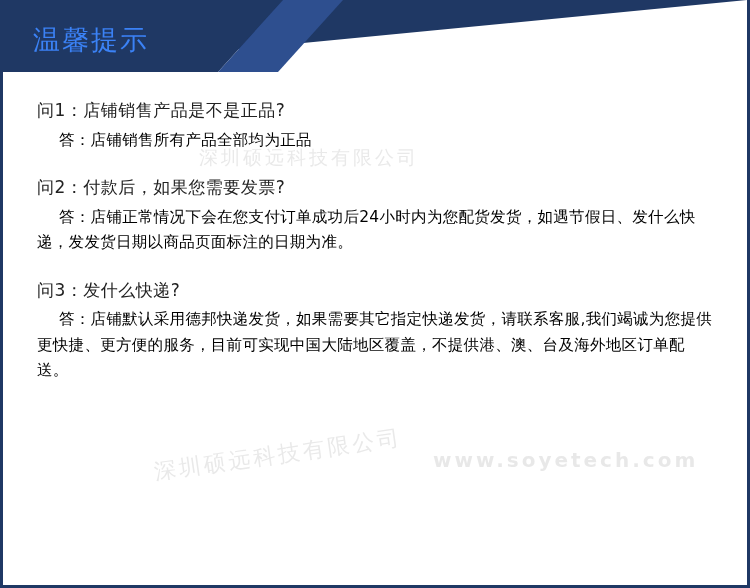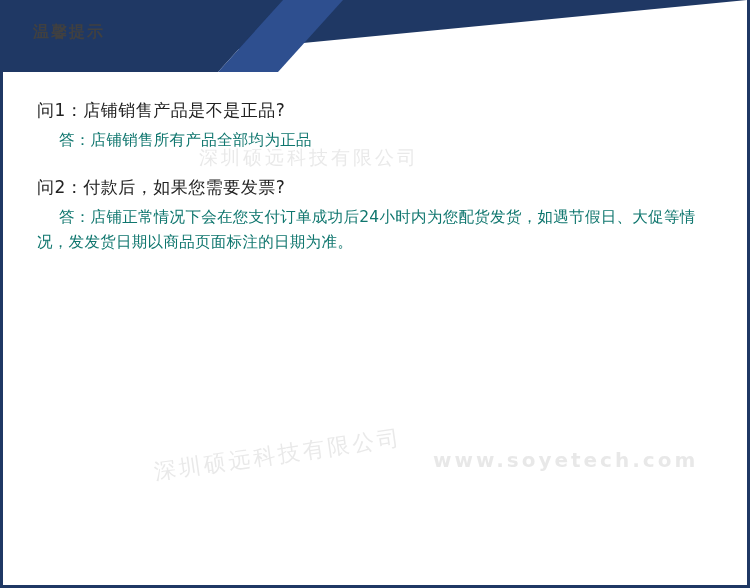--- a/index.html
+++ b/index.html
@@ -56,42 +56,42 @@
     top: 0;
     width: 100%;
     height: 72px;
     background: #2e4f8f;
     clip-path: polygon(280px 0, 340px 0, 275px 100%, 215px 100%);
   }
   .header-title {
     position: absolute;
     left: 30px;
     top: 22px;
-    color: #404040;
-    font-size: 16px;
+    color: #3b82f6;
+    font-size: 27px;
     letter-spacing: 2px;
-    font-weight: bold;
+    font-weight: normal;
   }
   
   .content {
     padding: 26px 34px 0 34px;
   }
   .qa {
     margin-bottom: 22px;
   }
   .q {
     font-size: 17px;
     color: #222222;
     line-height: 1.5;
     margin: 0 0 4px 0;
     letter-spacing: 0.5px;
   }
   .a {
     font-size: 15.5px;
-    color: #0f766e;
+    color: #000000;
     line-height: 1.65;
     margin: 0;
     text-indent: 22px;
     letter-spacing: 0.3px;
   }
   
   .wm {
     position: absolute;
     color: rgba(120, 120, 120, 0.16);
     font-size: 19px;
@@ -118,23 +118,27 @@
 
   <div class="content">
 
     <div class="qa">
       <p class="q">问1：店铺销售产品是不是正品?</p>
       <p class="a">答：店铺销售所有产品全部均为正品</p>
     </div>
 
     <div class="qa">
       <p class="q">问2：付款后，如果您需要发票?</p>
-      <p class="a">答：店铺正常情况下会在您支付订单成功后24小时内为您配货发货，如遇节假日、大促等情况，发发货日期以商品页面标注的日期为准。</p>
+      <p class="a">答：店铺正常情况下会在您支付订单成功后24小时内为您配货发货，如遇节假日、发什么快递，发发货日期以商品页面标注的日期为准。</p>
     </div>
 
+    <div class="qa">
+      <p class="q">问3：发什么快递?</p>
+      <p class="a">答：店铺默认采用德邦快递发货，如果需要其它指定快递发货，请联系客服,我们竭诚为您提供更快捷、更方便的服务，目前可实现中国大陆地区覆盖，不提供港、澳、台及海外地区订单配送。</p>
+    </div>
 
 
     <div class="qa">
     </div>
 
   </div>
 
   <div class="wm wm-1">深圳硕远科技有限公司</div>
   <div class="wm wm-2">深圳硕远科技有限公司</div>
   <div class="wm wm-3">www.soyetech.com</div>

